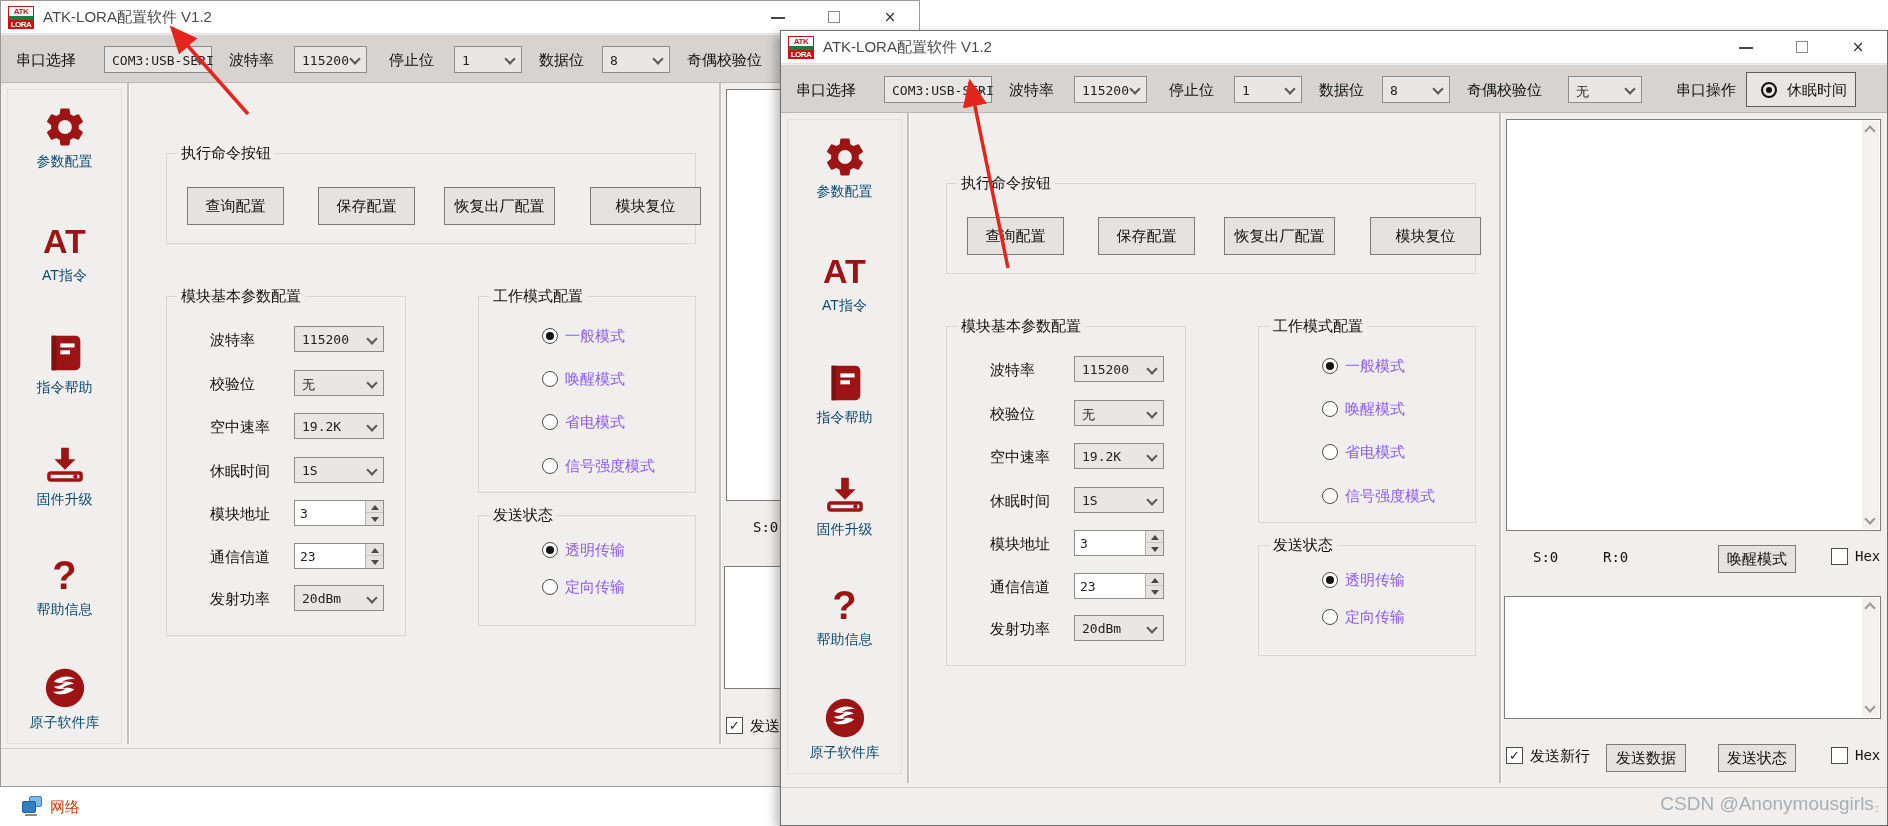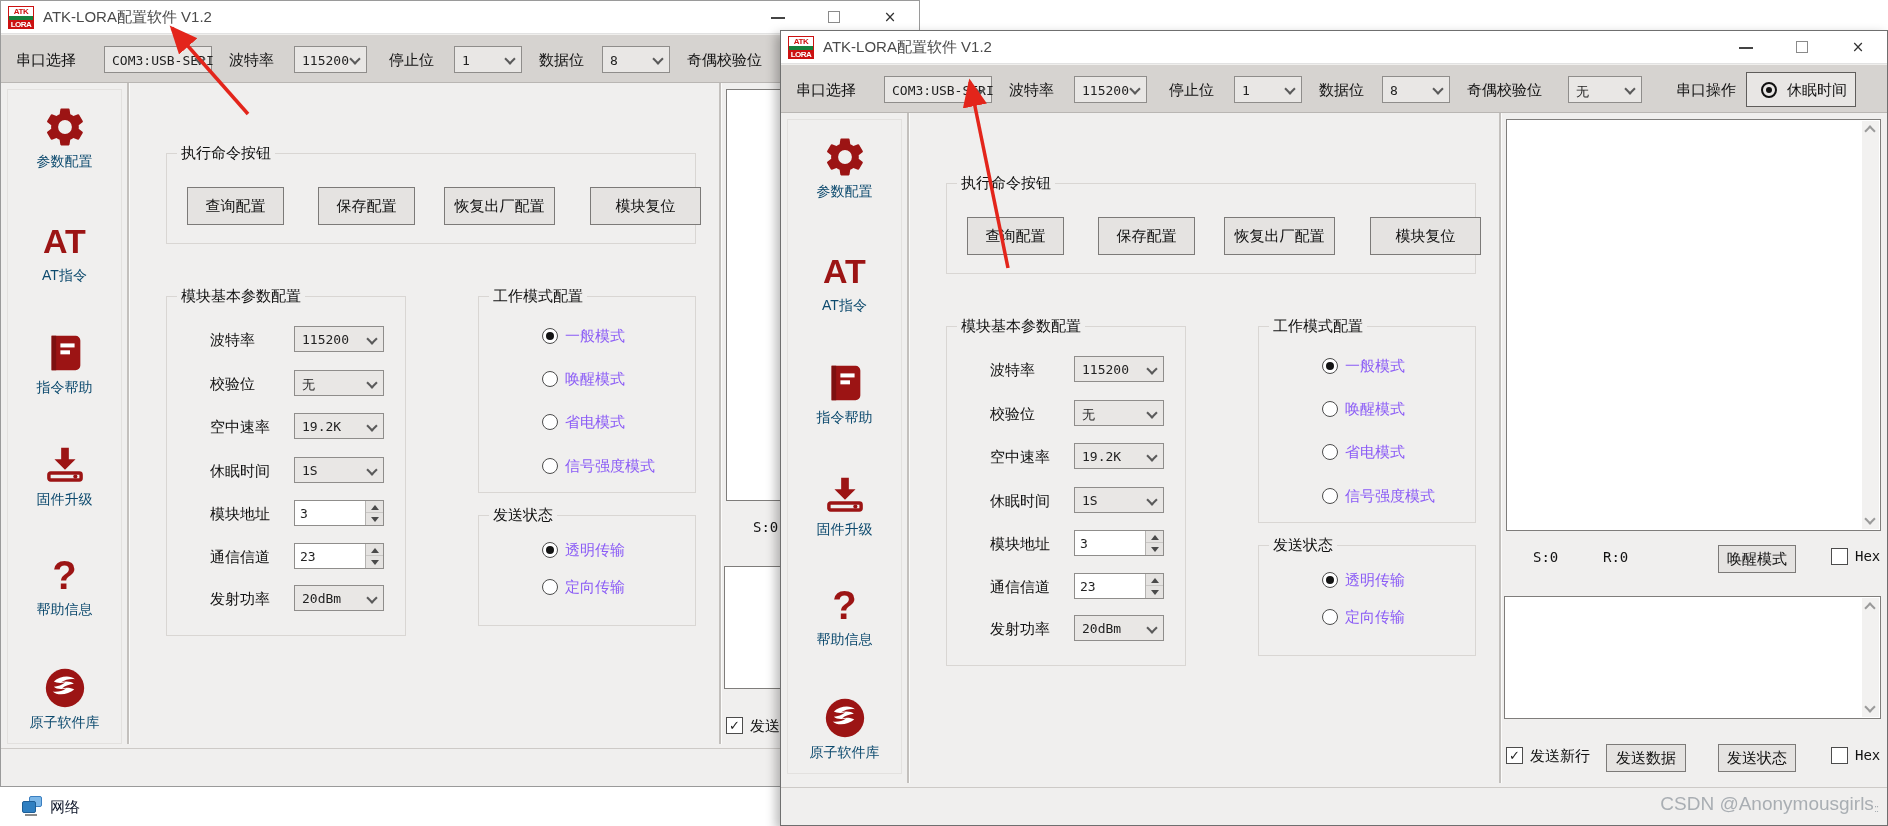--- a/index.html
+++ b/index.html
@@ -104,21 +104,21 @@
 
   
   #arrows { position:absolute; left:0; top:0; width:1888px; height:826px; z-index:6; pointer-events:none; }
   #watermark { position:absolute; right:10px; top:793px; z-index:7; font-size:19px; color:#a9aeb3; white-space:nowrap; }
   #watermark .sfx { font-size:11px; letter-spacing:-1px; vertical-align:-2px; }
   #desktop-net { position:absolute; left:22px; top:795px; z-index:0; height:24px; }
   .net-icon { position:absolute; left:0; top:1px; width:22px; height:20px; }
   .net-icon .m1 { position:absolute; left:7px; top:0; width:13px; height:11px; background:#7cb7e8; border:1px solid #3b7fc0; border-radius:2px; }
   .net-icon .m2 { position:absolute; left:0; top:5px; width:14px; height:12px; background:#2f7fc1; border:1px solid #1d5e96; border-radius:2px; }
   .net-icon .base { position:absolute; left:3px; top:18px; width:12px; height:2px; background:#8a8a8a; }
-  #desktop-net .dlabel { position:absolute; left:28px; top:3px; font-size:15px; color:#0f172a; white-space:nowrap; }
+  #desktop-net .dlabel { position:absolute; left:28px; top:3px; font-size:15px; color:#c2410c; white-space:nowrap; }
 </style>
 </head>
 <body>
 
 <div id="stage">
   <div id="desktop-net">
     <span class="net-icon">
         <span class="m1"></span>
         <span class="m2"></span>
         <span class="base"></span>

